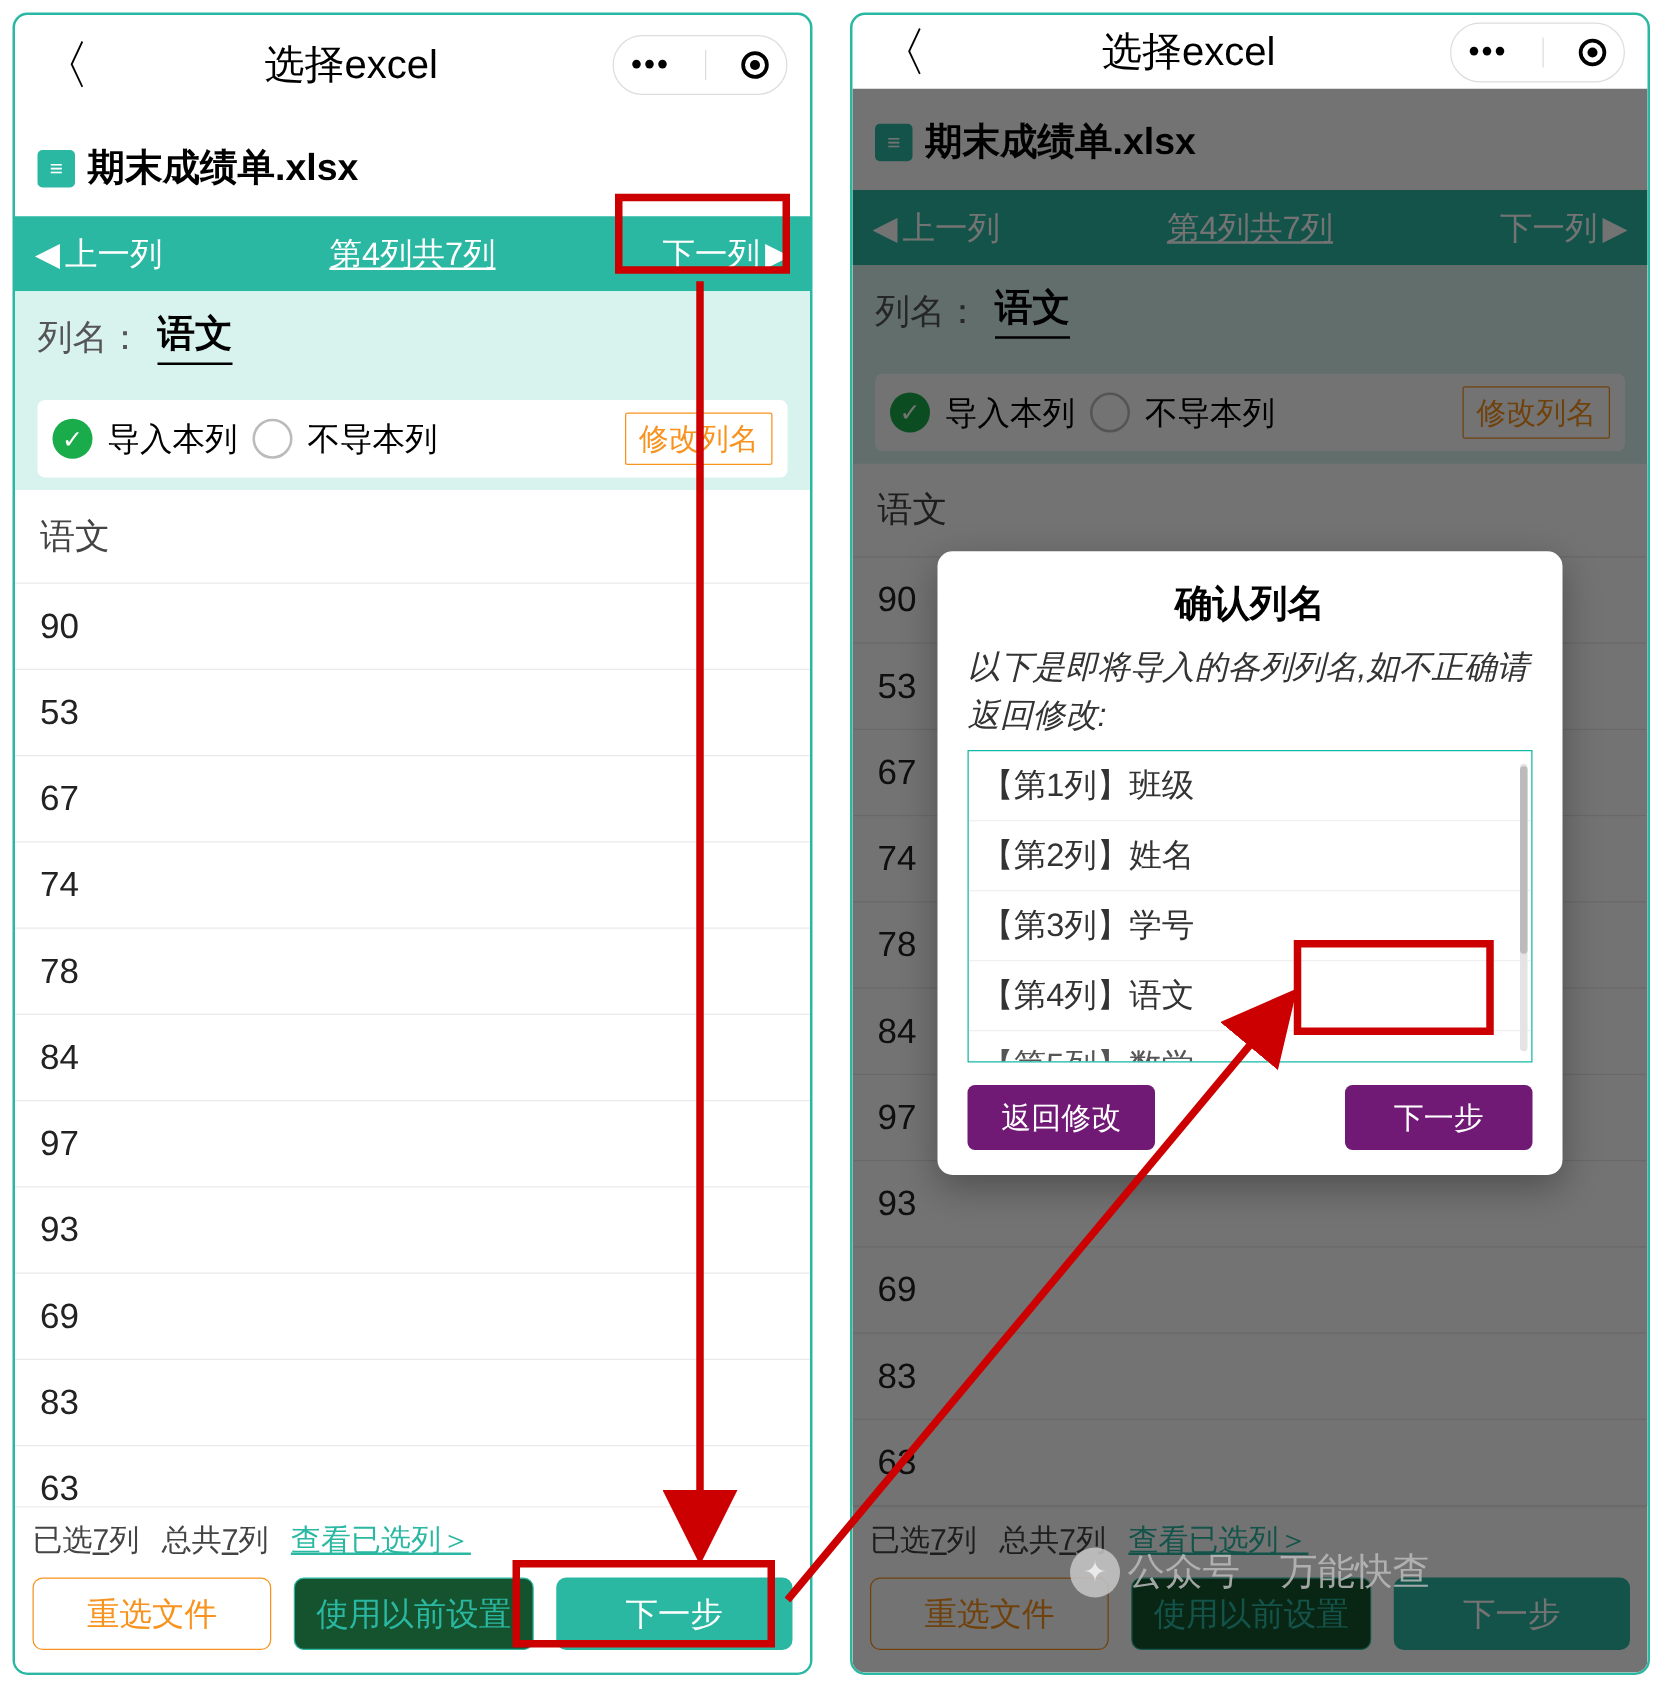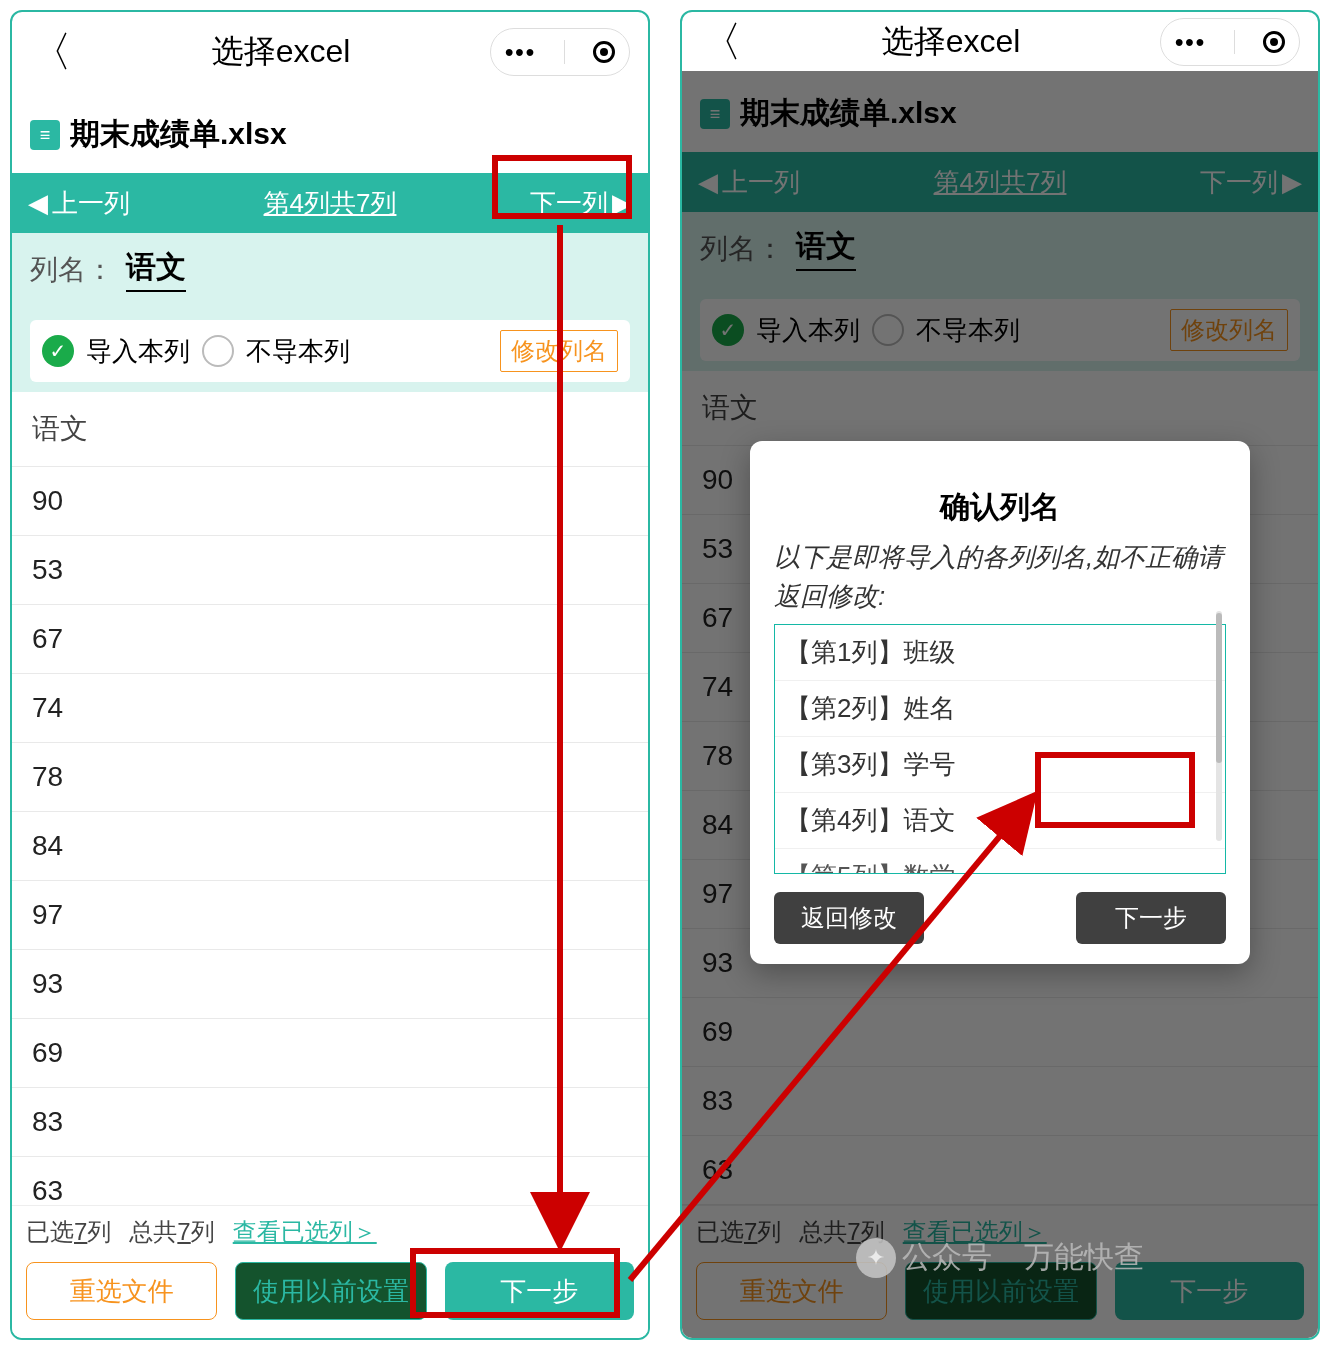--- a/index.html
+++ b/index.html
@@ -153,32 +153,32 @@
   
   .dim {
     position:absolute; inset:0; background:rgba(0,0,0,.55);
   } 
   .dialog {
     position:absolute; left:50%; top:370px; transform:translateX(-50%);
     width:500px; background:#fff; border-radius:12px;
     padding:22px 24px 20px;
     box-shadow:0 10px 30px rgba(0,0,0,.3);
   }
-  .dialog .dtitle { text-align:center; font-weight:700; font-size:30px; margin-bottom:10px;margin-top:24px;}
+  .dialog .dtitle { text-align:center; font-weight:700; font-size:30px; margin-bottom:10px;}
   .dialog .ddesc { font-size:26px; color:#333; line-height:1.5; margin-bottom:8px;font-style:italic;}
   .dialog .dlist {
     border:1px solid #14b8a6; max-height:250px; overflow:hidden;
   }
   .dialog .drow { padding:10px 10px; font-size:26px; border-bottom:1px solid #f0f0f0; color:#333;}
   .dialog .drow:last-child{ color:#555;}
   .dialog .dbtns { display:flex; justify-content:space-between; margin-top:18px; gap:40px;}
   .dialog .dbtn {
     flex:0 0 auto; width:150px; height:52px; border-radius:6px;
     display:flex; align-items:center; justify-content:center;
-    background:#404040; color:#fff; font-size:24px;
+    background:#701a75; color:#fff; font-size:24px;
   }
   .dialog .scrollhint {
     position:absolute; right:28px; top:170px; width:6px; height:230px;
     background:#e4e4e4; border-radius:3px;
   }
   .dialog .scrollhint::after{
     content:""; position:absolute; top:2px; left:0; width:6px; height:150px;
     background:#bbb; border-radius:3px;
   }
 

